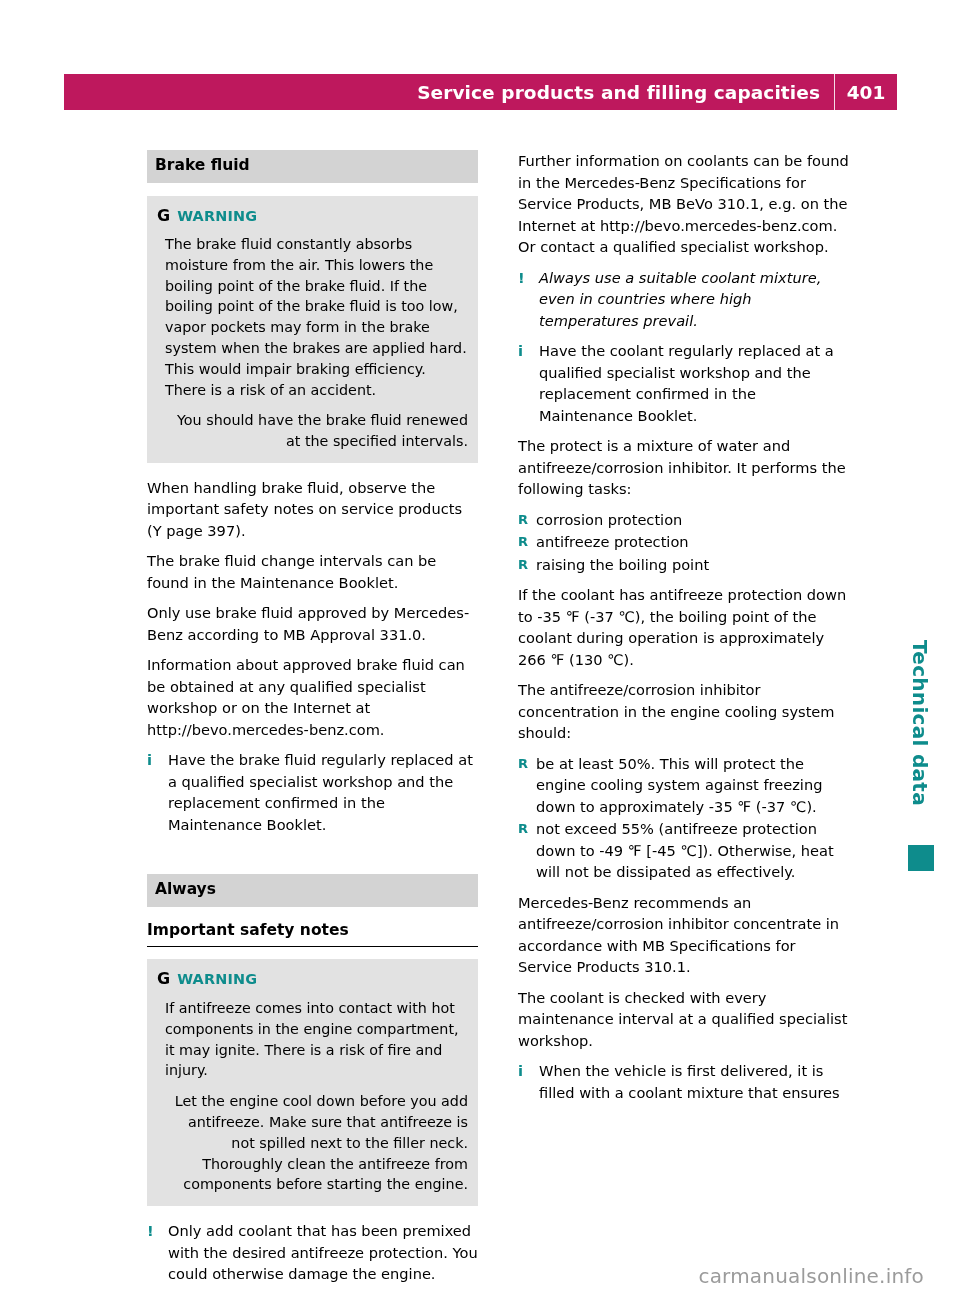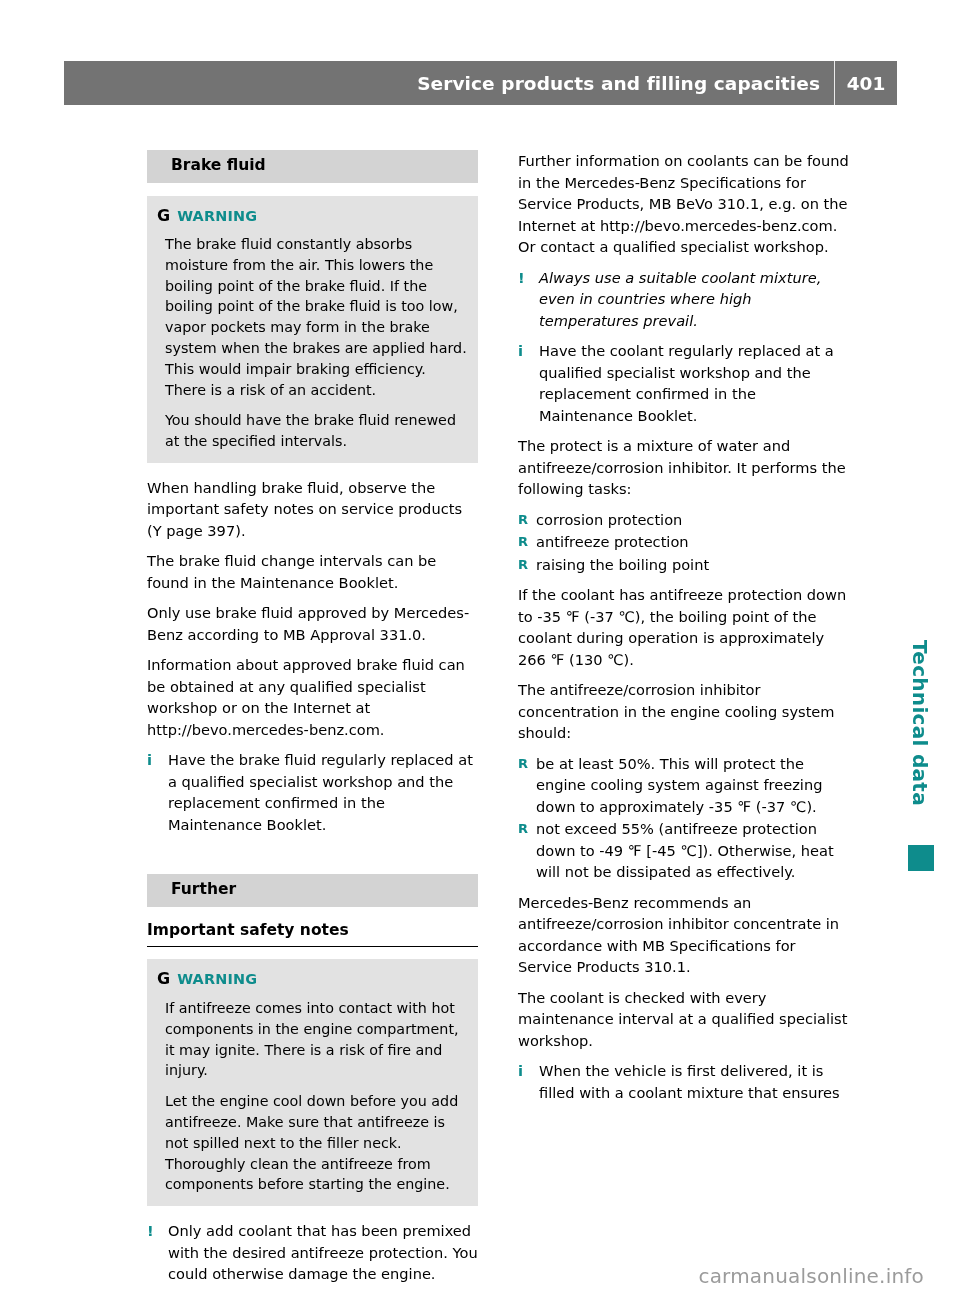--- a/index.html
+++ b/index.html
@@ -13,24 +13,24 @@
     height: 1302px;
     background: #ffffff;
     font-family: "DejaVu Sans", "Liberation Sans", sans-serif;
     overflow: hidden;
   }
 
   
   .header-bar {
     position: absolute;
     left: 64px;
-    top: 61px;
+    top: 74px;
     width: 833px;
-    height: 44px;
-    background: #737373;
+    height: 36px;
+    background: #be185d;
     display: flex;
     align-items: center;
     justify-content: flex-end;
   }
   .header-title {
     color: #ffffff;
     font-size: 18.5px;
     font-weight: bold;
     letter-spacing: 0.1px;
     padding-right: 14px;
@@ -61,21 +61,21 @@
     color: #000000;
   }
   .col-left { left: 147px; }
   .col-right { left: 518px; }
 
   
   .section-head {
     background: #d3d3d3;
     font-weight: bold;
     font-size: 15.5px;
-    padding: 5px 8px 6px 24px;
+    padding: 5px 8px 6px 8px;
     margin: 0 0 13px 0;
     color: #000;
   }
   .sub-head {
     font-weight: bold;
     font-size: 15.5px;
     border-bottom: 1.5px solid #000;
     padding-bottom: 5px;
     margin: 0 0 12px 0;
   }
@@ -102,21 +102,21 @@
     color: #0e8c8c;
     font-weight: bold;
     font-size: 14.4px;
     letter-spacing: .2px;
   }
   .warning p {
     margin: 0 0 10px 8px;
     font-size: 14.3px;
     line-height: 20.8px;
   }
-  .warning p:last-child { margin-bottom: 0; }
+  .warning p:last-child { margin-bottom: 0; text-align: right; }
 
   
   p.body {
     margin: 0 0 9px 0;
   }
 
   
   .note {
     display: flex;
     gap: 7px;
@@ -221,21 +221,21 @@
     <p class="body">Only use brake fluid approved by Mercedes-Benz according to MB Approval 331.0.</p>
     <p class="body">Information about approved brake fluid can be obtained at any qualified specialist workshop or on the Internet at http://bevo.mercedes-benz.com.</p>
 
     <div class="note">
       <span class="ic info">i</span>
       <span class="txt">Have the brake fluid regularly replaced at a qualified specialist workshop and the replacement confirmed in the Maintenance Booklet.</span>
     </div>
 
     <div class="spacer-lg"></div>
 
-    <div class="section-head">Further</div>
+    <div class="section-head">Always</div>
     <div class="sub-head">Important safety notes</div>
 
     <div class="warning">
       <div class="warning-title">
         <span class="warn-glyph">G</span>
         <span class="warn-label">WARNING</span>
       </div>
       <p>If antifreeze comes into contact with hot components in the engine compartment, it may ignite. There is a risk of fire and injury.</p>
       <p>Let the engine cool down before you add antifreeze. Make sure that antifreeze is not spilled next to the filler neck. Thoroughly clean the antifreeze from components before starting the engine.</p>
     </div>

